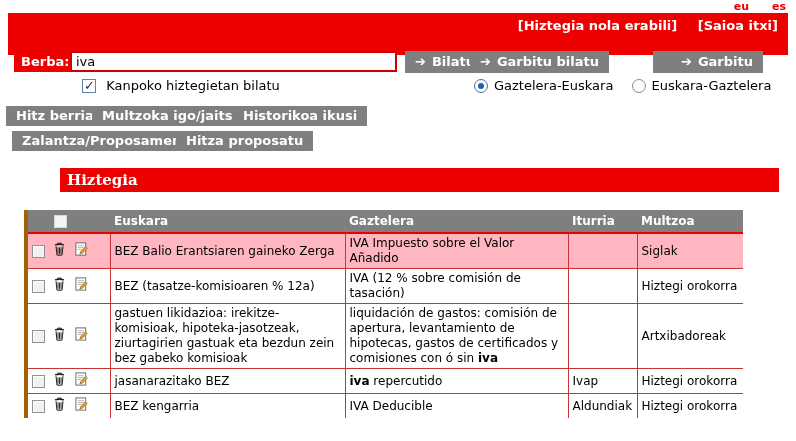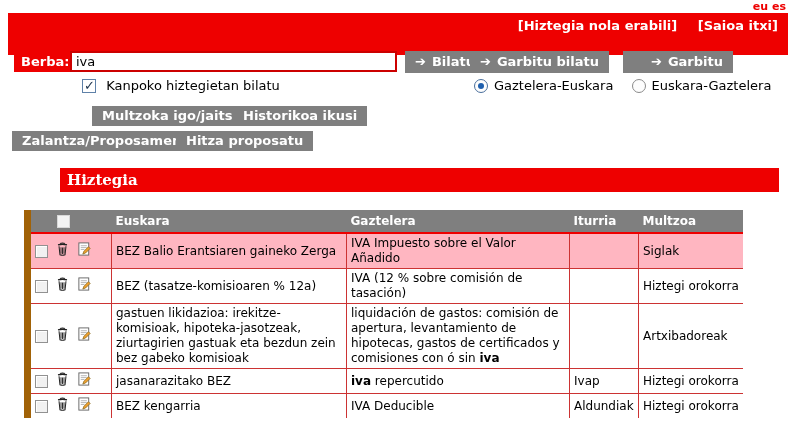--- a/index.html
+++ b/index.html
@@ -2,40 +2,40 @@
 <html><head>
 <meta charset="utf-8">
 <style>
   * { margin:0; padding:0; box-sizing:border-box; }
   html,body { background:#fff; }
   body { font-family:"DejaVu Sans","Liberation Sans",sans-serif; }
   .page { position:relative; width:796px; height:441px; background:#fff; overflow:hidden; }
 
   
   .lang { position:absolute; top:0; right:10px; font-size:11px; font-weight:bold; color:#ee0000; }
-  .lang a { color:#ee0000; text-decoration:none; margin-left:0; cursor:pointer; }
+  .lang a { color:#ee0000; text-decoration:none; margin-left:19px; cursor:pointer; }
 
   
   .redbar { position:absolute; left:8px; right:8px; top:13px; height:42px; background:#ee0000;
             color:#fff; font-size:13px; font-weight:bold; line-height:25px; text-align:right; padding-right:10px; }
   .redbar span { margin-left:16px; cursor:pointer; }
 
   
   .berba-label { position:absolute; left:14px; top:51px; height:21px; line-height:21px;
                  background:#ee0000; color:#fff; font-size:13px; font-weight:bold; padding:0 7px; }
   .berba-input { position:absolute; left:70px; top:51px; width:327px; height:21px;
                  border:2px solid #cc0000; font-size:13px; padding:0 4px;
                  font-family:"DejaVu Sans","Liberation Sans",sans-serif; color:#000; }
   .gbtn { background:#7f7f7f; color:#fff; border:none; font-size:13px; font-weight:bold;
           height:22px; line-height:22px; padding:0 10px; cursor:pointer;
           font-family:"DejaVu Sans","Liberation Sans",sans-serif; white-space:nowrap; display:inline-block; }
   .gbtn .arr { margin-right:6px; }
   .btn-bilatu  { position:absolute; left:405px; top:51px; }
   .btn-zehatz  { position:absolute; left:470px; top:51px; }
-  .btn-garbitu { position:absolute; left:623px; top:51px;padding-left:28px; }
+  .btn-garbitu { position:absolute; left:653px; top:51px;padding-left:28px; }
 
   
   .cb { display:inline-block; width:14px; height:14px; background:#fff; border:1px solid #5e81a8;
         position:relative; vertical-align:middle; cursor:pointer; }
   .cb.checked::after { content:"✓"; position:absolute; left:1px; top:-2px; font-size:13px;
                        font-weight:bold; color:#21374f; }
   .kanpoko { position:absolute; left:82px; top:77px; font-size:13px; color:#000; }
   .kanpoko .lbl { margin-left:6px; vertical-align:middle; }
   .radios { position:absolute; left:474px; top:77px; font-size:13px; color:#000; }
   .radio { display:inline-block; width:14px; height:14px; border:1px solid #8a8a8a; border-radius:50%;
@@ -56,21 +56,21 @@
   .b-proposatu  { left:176px;top:131px; }
 
   
   .banner { position:absolute; left:24px; top:168px; width:719px; height:24px; background:#ee0000;
             color:#fff; font-family:"DejaVu Serif","Liberation Serif",serif; font-weight:bold;
             font-size:15px; line-height:24px; padding-left:7px;margin-left:36px; }
 
   
   .tblwrap { position:absolute; left:24px; top:210px; width:719px; height:208px; overflow:hidden; }
   table.dict { border-collapse:collapse; table-layout:fixed; width:717px; font-size:12px; color:#000;
-               border-left:7px solid #a16207; }
+               border-left:4px solid #a16207; }
   table.dict thead td { background:#7f7f7f; color:#fff; font-weight:bold; height:23px;
                         padding:0 0 0 4px; border:none; border-bottom:2px solid #ee0000; }
   table.dict tbody td { border:1px solid #cc3333; padding:2px 4px; vertical-align:middle; line-height:15px; }
   tr.hl td { background:#ffb6c1; }
   td.icons { padding:2px 0 2px 5px; }
   .iconrow { display:flex; align-items:center; gap:7px; }
   .rowcb { width:13px; height:13px; background:#f1f1f1; border:1px solid #919191;
            box-shadow:inset 1px 1px 0 #fff; display:inline-block; cursor:pointer; }
   .hdrcb { margin-left:22px; width:13px; height:13px; background:#f4f4f4; border:1px solid #d8d8d8;
            display:inline-block; vertical-align:middle; cursor:pointer; }
@@ -104,20 +104,21 @@
   <div class="kanpoko">
     <span class="cb checked"></span>
     <span class="lbl">Kanpoko hiztegietan bilatu</span>
   </div>
 
   <div class="radios">
     <span class="radio sel"></span><span class="lbl">Gaztelera-Euskara</span>
     <span class="radio"></span><span class="lbl last">Euskara-Gaztelera</span>
   </div>
 
+  <button class="gbtn abtn b-hitzberria">Hitz berria</button>
   <button class="gbtn abtn b-multzoka">Multzoka igo/jaitsi</button>
   <button class="gbtn abtn b-historikoa">Historikoa ikusi</button>
   <button class="gbtn abtn b-zalantza">Zalantza/Proposamena</button>
   <button class="gbtn abtn b-proposatu">Hitza proposatu</button>
 
   <div class="banner">Hiztegia</div>
 
   <div class="tblwrap">
     <table class="dict">
       <colgroup>

